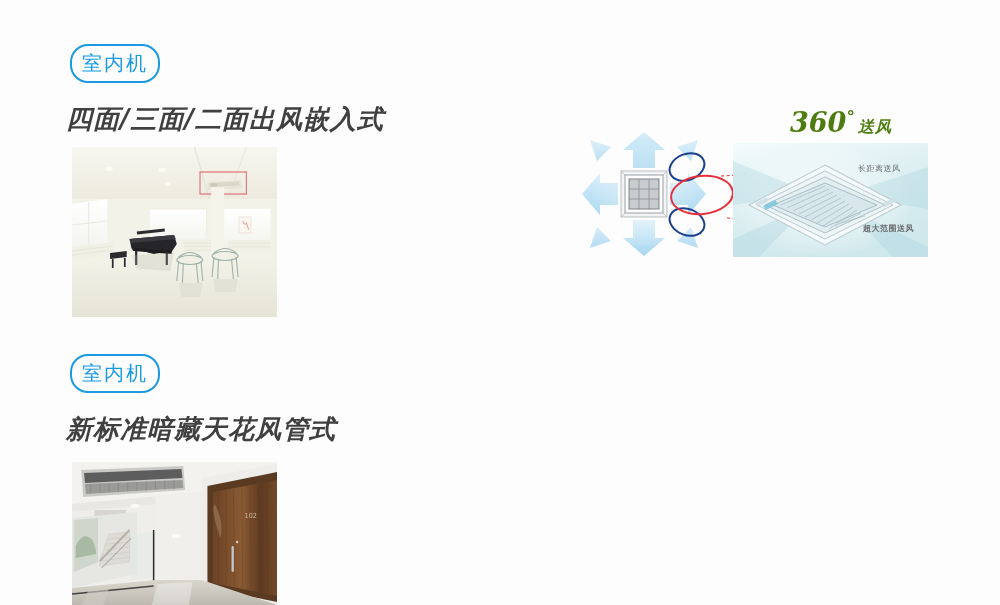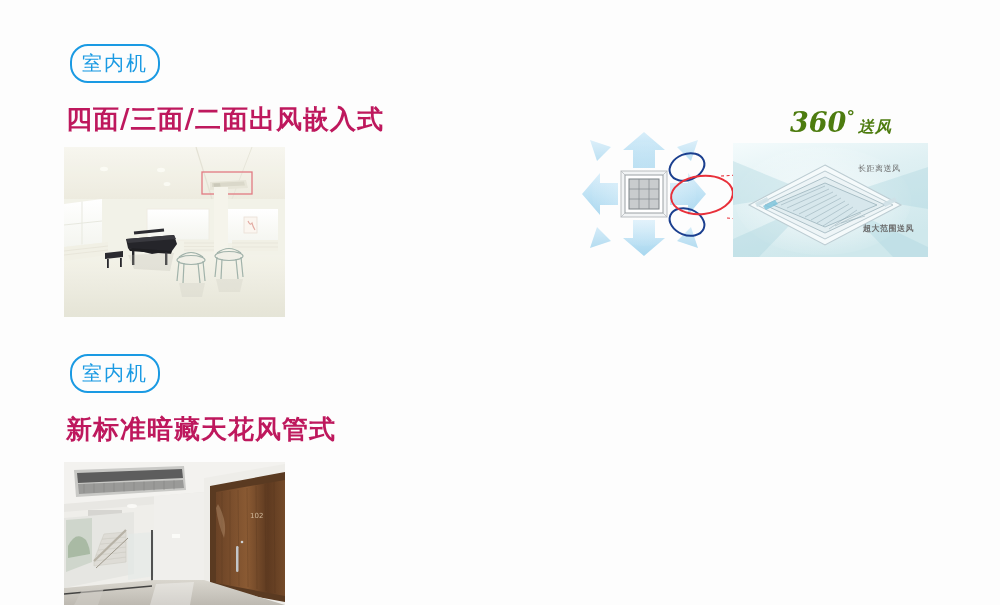--- a/index.html
+++ b/index.html
@@ -25,33 +25,34 @@
     font-size:20px;
     line-height:1;
     padding:7px 10px 8px 10px;
     letter-spacing:2px;
     font-weight:400;
     font-family:"DejaVu Sans","Liberation Sans",sans-serif;
     white-space:nowrap;
   }
   .heading{
     margin:22px 0 0 66px;
-    color:#be185d;
+    color:#404040;
     font-size:26px;
     font-weight:bold;
     letter-spacing:1px;
     line-height:1.15;
     font-family:"DejaVu Sans","Liberation Sans",sans-serif;
     white-space:nowrap;
+    font-style:italic;
   }
 
   
   .photo{
-    position:absolute;left:64px;
-    width:221px;overflow:hidden;
+    position:absolute;left:72px;
+    width:205px;overflow:hidden;
     background:#84cc16;
   }
   .photo-1{top:147px;height:170px;}
   .photo-2{top:462px;height:143px;}
 
   .ph-svg{display:block;width:100%;height:100%;}
 
   
   .diagram{position:absolute;left:575px;top:100px;width:380px;height:175px;}
   .diagram svg{display:block;}

